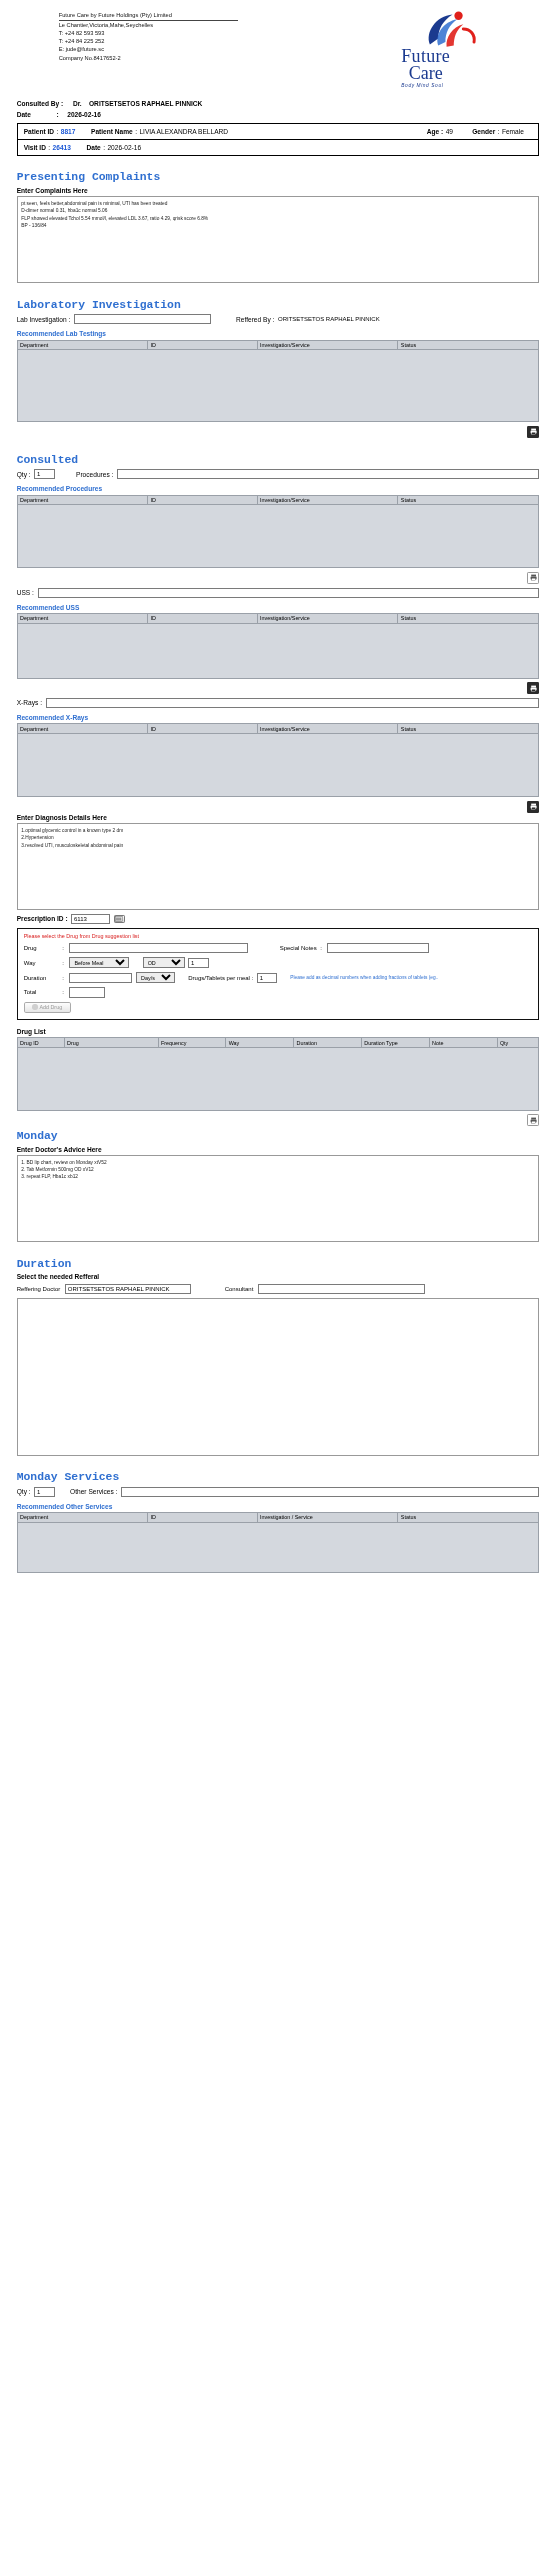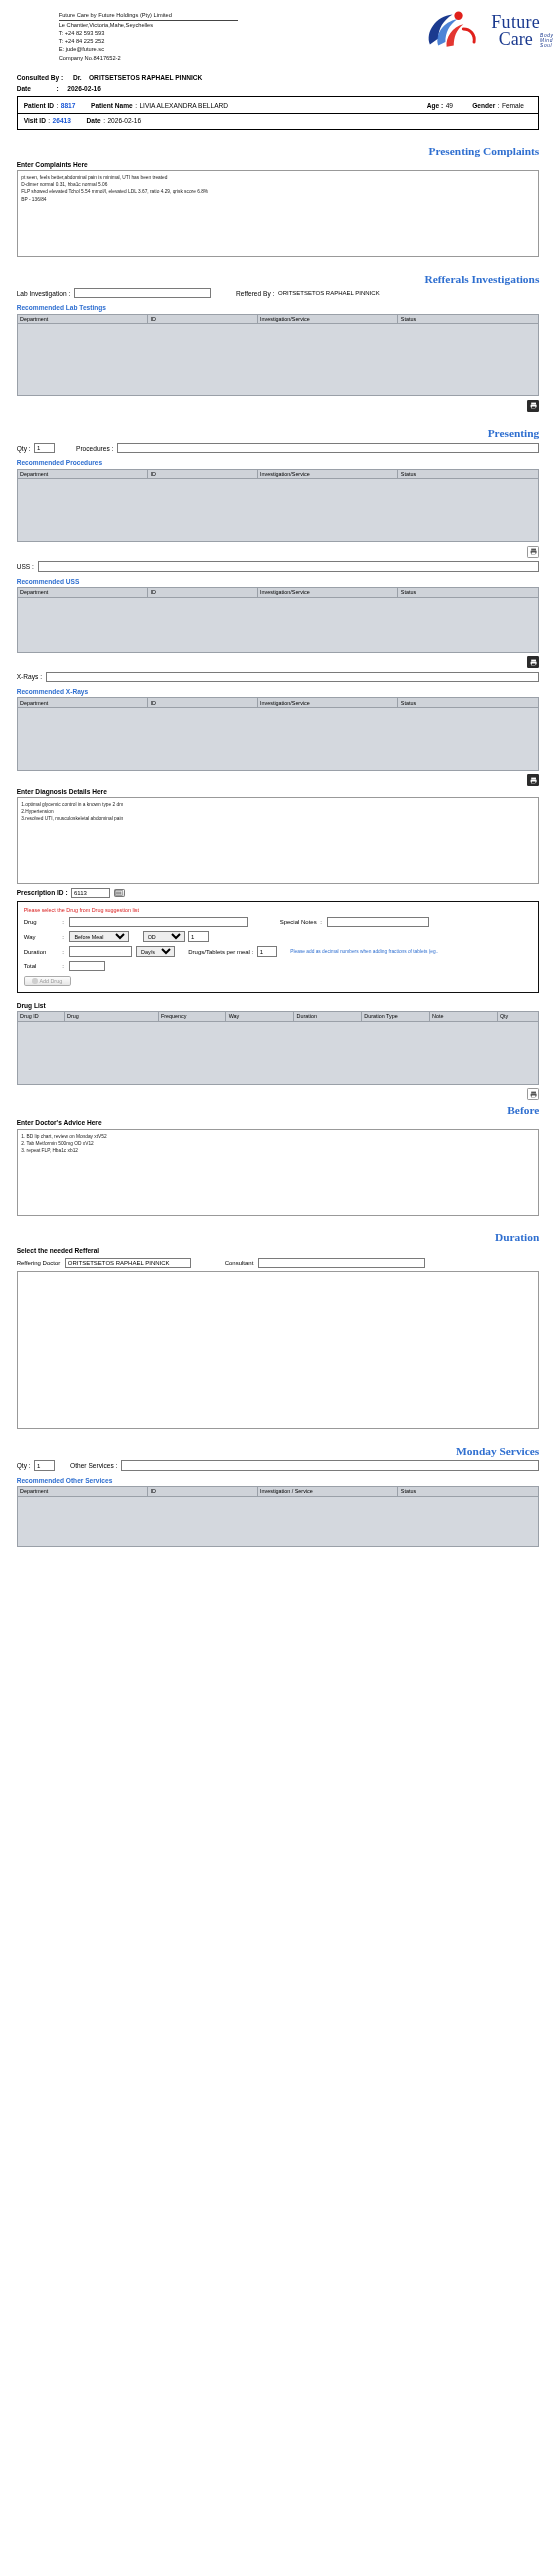--- a/index.html
+++ b/index.html
@@ -15,21 +15,21 @@
 
   
   .letterhead {
     display: flex;
     align-items: flex-start;
     justify-content: space-between;
     padding: 10.8px 24px 6px 42px;
   }
   .clinic-info { font-size: 5.7px; line-height: 1.45; color:#111; }
   .clinic-name { border-bottom: 0.6px solid #444; padding-bottom:0.6px; display:inline-block; min-width: 179px;}
-  .logo-wrap { width: 114px; display:flex; flex-direction:row; align-items:flex-end; }
+  .logo-wrap { width: 114px; display:flex; flex-direction:column; align-items:flex-start; }
   .logo-mark { position: relative; width: 90px; height: 37px; }
   .logo-text { font-family: "Liberation Serif", serif; color:#1b3a8f; line-height:0.95; text-align:center; }
   .logo-future { font-size: 18px; letter-spacing:0.3px; }
   .logo-care { font-size: 18px; }
   .logo-tag { font-size: 4.8px; color:#1b3a8f; font-style: italic; margin-top:1.2px; letter-spacing:0.6px; }
 
   
   .consult-row { font-size: 6.6px; font-weight: bold; margin: 6px 0 1.2px 0; }
   .consult-row .val { font-weight: bold; }
   .date-row { font-size: 6.6px; font-weight:bold; margin: 3.6px 0 4.8px 0; }
@@ -48,22 +48,21 @@
   .patient-bar b { font-weight: bold; }
   .blue { color:#1a57d6; font-weight:bold; }
   .pb-spacer { flex: 1; }
 
   
   h2.section {
     color: #2f6fd0;
     font-size: 11.4px;
     font-weight: bold;
     margin: 15.5px 0 3.6px 0;
-    font-family: Liberation Serif, serif;
-    text-align: right;
+    font-family: Liberation Mono, monospace;
   }
   .sub-label { font-size: 6.6px; font-weight: bold; margin: 1.2px 0 2.4px 0; }
   .blue-link { color:#2f6fd0; font-weight:bold; font-size: 6.6px; margin: 6px 0 2.4px 0; }
 
   .textarea-box {
     border: 0.6px solid #999;
     background: #fff;
     min-height: 72px;
     padding: 3px 3.6px;
     font-size: 4.8px;
@@ -252,21 +251,21 @@
     </div>
   </div>
 
   <h2 class="section">Presenting Complaints</h2>
   <div class="sub-label">Enter Complaints Here</div>
   <div class="textarea-box tall">pt seen, feels better,abdominal pain is minimal, UTI has been treated
 D-dimer normal 0.31, hba1c normal 5.06
 FLP showed elevated Tchol 5.54 mmol/l, elevated LDL 3.67, ratio 4.29, qrisk score 6.8%
 BP - 136/84</div>
 
-  <h2 class="section">Refferals  Investigations</h2>
+  <h2 class="section">Laboratory  Investigation</h2>
   <div class="inline-row">
     <span>Lab Investigation :</span>
     <input class="txt" style="width: 137px;" value="">
     <span style="width:18px;display:inline-block"></span>
     <span>Reffered By  :</span>
     <span style="font-size:6px">ORITSETSETOS RAPHAEL PINNICK</span>
   </div>
   <div class="blue-link">Recommended Lab Testings</div>
   <table class="grid">
     <tbody>
@@ -282,21 +281,21 @@
   <div class="print-row">
     <div class="print-btn">
       <svg width="7.2" height="7.2" viewBox="0 0 12 12">
           <rect x="2" y="1" width="8" height="3" fill="#fff"></rect>
           <rect x="1" y="4" width="10" height="5" rx="1" fill="#fff"></rect>
           <rect x="3" y="7" width="6" height="4" fill="#2b2b2b" stroke="#fff" stroke-width="0.6"></rect>
         </svg>
     </div>
   </div>
 
-  <h2 class="section">Presenting</h2>
+  <h2 class="section">Consulted</h2>
   <div class="inline-row">
     <span>Qty :</span>
     <input class="txt w-sm" value="1" style="">
     <span style="width:14.3px;display:inline-block"></span>
     <span>Procedures  :</span>
     <input class="txt grow" value="" style="">
   </div>
   <div class="blue-link">Recommended Procedures</div>
   <table class="grid">
     <tbody>
@@ -461,21 +460,21 @@
   <div class="print-row">
     <div class="print-btn light">
       <svg width="7.2" height="7.2" viewBox="0 0 12 12">
           <rect x="2" y="1" width="8" height="3" fill="#555"></rect>
           <rect x="1" y="4" width="10" height="5" rx="1" fill="#555"></rect>
           <rect x="3" y="7" width="6" height="4" fill="#fff" stroke="#555" stroke-width="0.6"></rect>
         </svg>
     </div>
   </div>
 
-  <h2 class="section" style="margin-top:3.6px">Before</h2>
+  <h2 class="section" style="margin-top:3.6px">Monday</h2>
   <div class="sub-label">Enter Doctor's Advice Here</div>
   <div class="textarea-box tall">1. BD lip chart, review on Monday xtV52
 2. Tab Metformin 500mg OD xV12
 3. repeat FLP, Hba1c xb12</div>
 
   <h2 class="section">Duration</h2>
   <div class="sub-label">Select the needed Refferal</div>
   <div class="ref-row">
     <span>Reffering Doctor</span>
     <input class="txt" style="width: 126px;" value="ORITSETSETOS RAPHAEL PINNICK">

